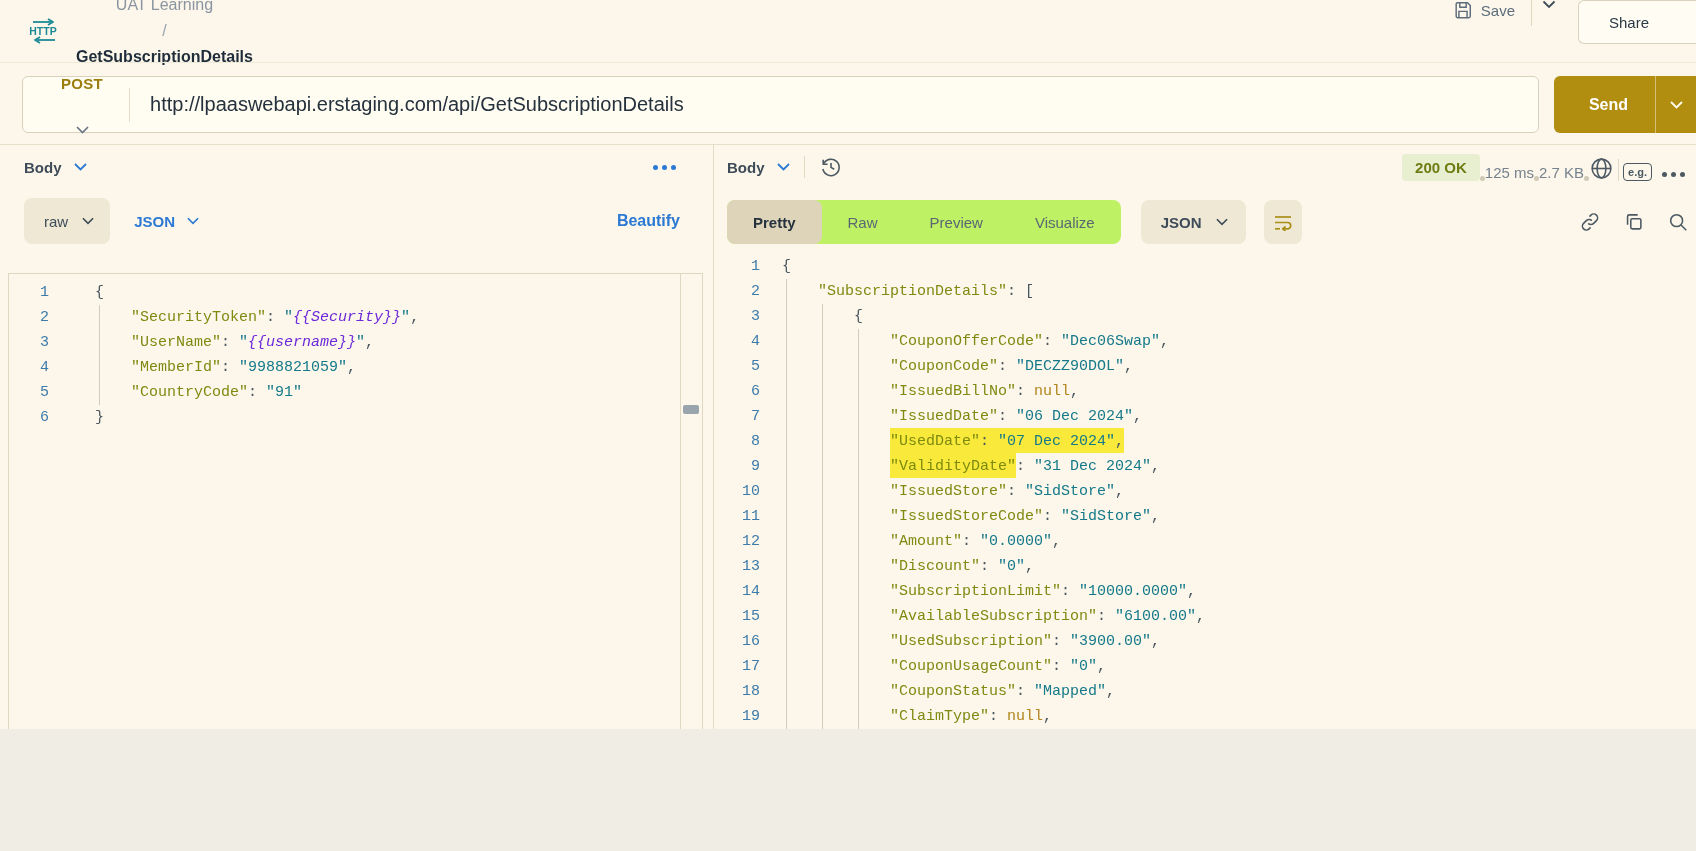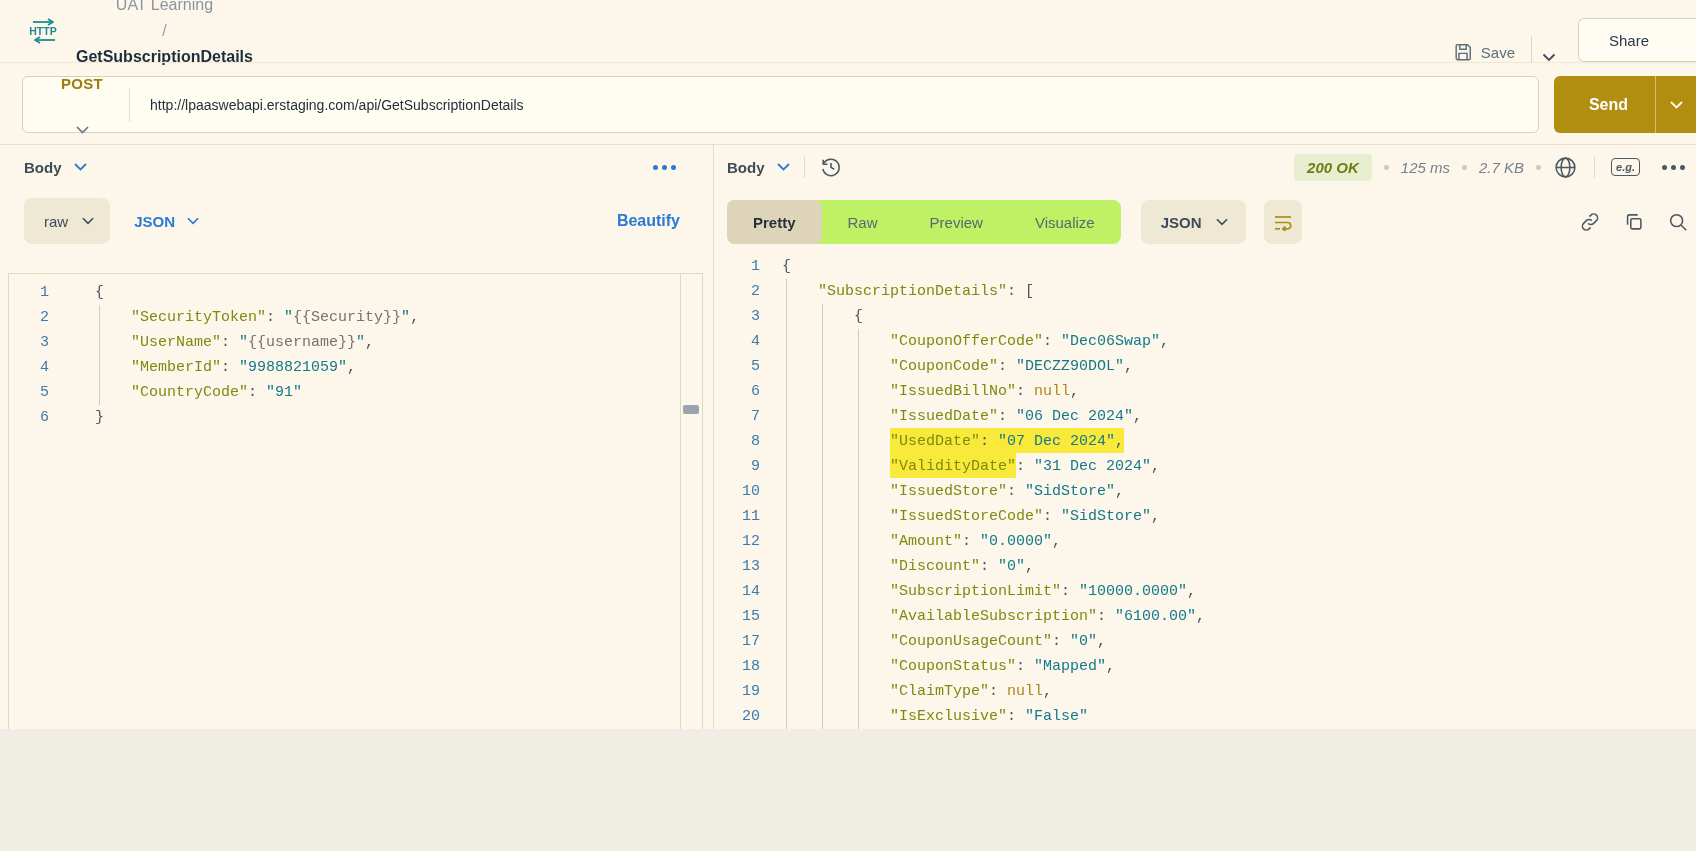--- a/index.html
+++ b/index.html
@@ -6,34 +6,34 @@
   .app{position:relative;width:1696px;height:729px;background:#fcf7ea;overflow:hidden;
        font-family:"Liberation Sans",sans-serif;color:#2b3947;}
   .hairline{position:absolute;background:#e6dfcc;}
   
   .topbar{position:absolute;left:0;top:0;width:1696px;height:62px;display:flex;align-items:center;}
   .http-icon{margin-left:28px;flex:none;}
   .crumb{display:flex;align-items:center;gap:8px;margin-left:16px;font-size:16px;flex-direction:column;}
   .crumb .col{color:#8a95a1;}
   .crumb .sep{color:#9aa4af;}
   .crumb .req{color:#1f2d3a;font-weight:bold;}
-  .top-right{position:absolute;right:0;top:0;height:62px;display:flex;align-items:flex-end;}
+  .top-right{position:absolute;right:0;top:0;height:62px;display:flex;align-items:flex-start;}
   .save-btn{display:flex;align-items:center;gap:8px;color:#5d6d7c;font-size:15px;cursor:pointer;}
   .tr-divider{width:1px;height:26px;background:#ddd6c3;margin:0 10px 0 16px;}
   .save-caret{margin-right:22px;display:flex;align-items:center;cursor:pointer;}
   .share-btn{width:118px;height:44px;border:1px solid #d9d2bd;border-right:none;background:#fffdf3;
              border-radius:6px 0 0 6px;display:flex;align-items:center;font-size:15px;color:#2b3947;
              padding-left:30px;box-sizing:border-box;cursor:pointer;}
   
   .url-box{position:absolute;left:22px;top:76px;width:1517px;height:57px;background:#fffcf1;
            border:1px solid #d8d1bc;border-radius:6px;box-sizing:border-box;display:flex;align-items:center;}
   .method{display:flex;align-items:center;gap:34px;padding:0 26px 0 38px;cursor:pointer;flex-direction:column;}
   .method .m{color:#9c7e0e;font-weight:bold;font-size:15px;letter-spacing:.3px;}
   .url-sep{width:1px;height:34px;background:#e3dcc8;}
-  .url-text{margin-left:20px;font-size:14px;color:#25313c;}
+  .url-text{margin-left:20px;font-size:20px;color:#25313c;}
   .send-btn{position:absolute;left:1554px;top:76px;width:142px;height:57px;background:#b18d10;
             border-radius:6px 0 0 6px;display:flex;align-items:center;color:#fff;cursor:pointer;}
   .send-label{flex:1;text-align:center;font-size:16px;font-weight:bold;padding-left:8px;}
   .send-sep{width:1px;height:57px;background:rgba(255,253,240,.45);}
   .send-caret{width:40px;display:flex;justify-content:center;}
   
   .pane-divider{position:absolute;left:713px;top:144px;width:1px;height:694px;background:#e2dbc6;}
   
   .lp-row1{position:absolute;left:24px;top:150px;width:656px;height:34px;display:flex;align-items:center;}
   .tab-body{display:flex;align-items:center;gap:12px;font-size:15px;font-weight:bold;color:#3e4c59;cursor:pointer;}
@@ -55,21 +55,21 @@
               box-sizing:border-box;}
   .req-editor .inner{position:relative;padding-top:6px;}
   .req-editor .ln{width:40px;}
   .req-editor .lc{padding-left:46px;}
   .req-scroll{position:absolute;top:0;right:0;width:21px;height:100%;border-left:1px solid #ded7c2;}
   .req-scroll .thumb{position:absolute;left:2px;top:131px;width:16px;height:9px;background:#9aa4ad;border-radius:2px;}
   .guide{position:absolute;width:1px;background:#d2ccba;}
   
   .rp-row1{position:absolute;left:727px;top:150px;width:962px;height:34px;display:flex;align-items:center;}
   .rp-sep{width:1px;height:22px;background:#e0d9c5;margin:0 14px;}
-  .status-group{margin-left:auto;display:flex;align-items:center;gap:12px;font-style:italic;}
+  .status-group{margin-left:auto;display:flex;align-items:flex-end;}
   .status-pill{background:#e8efd0;color:#6f7c13;font-weight:bold;font-size:15px;border-radius:4px;
                padding:5px 13px;cursor:pointer;}
   .meta{color:#76828e;font-size:15px;}
   .dot-sep{width:5px;height:5px;border-radius:50%;background:#cfc9b6;}
   .icon-btn{display:flex;align-items:center;justify-content:center;cursor:pointer;}
   .eg-badge{border:1.5px solid #4c5963;border-radius:4px;color:#4c5963;font-size:11px;font-weight:bold;
             padding:2px 4px;cursor:pointer;}
   
   .rp-row2{position:absolute;left:727px;top:200px;width:962px;height:44px;display:flex;align-items:center;}
   .seg{display:flex;background:#bef264;border-radius:8px;height:44px;align-items:stretch;}
@@ -83,21 +83,21 @@
   .resp-icons{margin-left:auto;display:flex;align-items:center;gap:22px;}
   
   .resp-code{position:absolute;left:714px;top:246px;width:982px;height:592px;}
   .resp-code .inner{position:relative;padding-top:8px;}
   .resp-code .ln{width:46px;}
   .resp-code .lc{padding-left:22px;}
   .tok-p{color:#49565f;}
   .tok-k{color:#7d8a10;}
   .tok-s{color:#15798a;}
   .tok-n{color:#b1841c;}
-  .tok-v{color:#737373;}
+  .tok-v{color:#6d28d9;font-style:italic;}
   .hl{background:#f8e93a;box-shadow:0 -5px 0 #f8e93a,0 3px 0 #f8e93a;}
   .bottom-line{position:absolute;left:0;top:838px;width:1696px;height:1px;background:#e2dbc6;}
   svg{display:block;}
 </style>
 </head>
 <body>
 
 <div class="app">
 
   <div class="topbar">
@@ -301,20 +301,21 @@
         <div class="code-line"><span class="ln">6</span><span class="lc"><span class="tok-p">            </span><span class="tok-k">"IssuedBillNo"</span><span class="tok-p">: </span><span class="tok-n">null</span><span class="tok-p">,</span></span></div>
         <div class="code-line"><span class="ln">7</span><span class="lc"><span class="tok-p">            </span><span class="tok-k">"IssuedDate"</span><span class="tok-p">: </span><span class="tok-s">"06 Dec 2024"</span><span class="tok-p">,</span></span></div>
         <div class="code-line"><span class="ln">8</span><span class="lc"><span class="tok-p">            </span><span class="tok-k hl">"UsedDate"</span><span class="tok-p hl">: </span><span class="tok-s hl">"07 Dec 2024"</span><span class="tok-p hl">,</span></span></div>
         <div class="code-line"><span class="ln">9</span><span class="lc"><span class="tok-p">            </span><span class="tok-k hl">"ValidityDate"</span><span class="tok-p">: </span><span class="tok-s">"31 Dec 2024"</span><span class="tok-p">,</span></span></div>
         <div class="code-line"><span class="ln">10</span><span class="lc"><span class="tok-p">            </span><span class="tok-k">"IssuedStore"</span><span class="tok-p">: </span><span class="tok-s">"SidStore"</span><span class="tok-p">,</span></span></div>
         <div class="code-line"><span class="ln">11</span><span class="lc"><span class="tok-p">            </span><span class="tok-k">"IssuedStoreCode"</span><span class="tok-p">: </span><span class="tok-s">"SidStore"</span><span class="tok-p">,</span></span></div>
         <div class="code-line"><span class="ln">12</span><span class="lc"><span class="tok-p">            </span><span class="tok-k">"Amount"</span><span class="tok-p">: </span><span class="tok-s">"0.0000"</span><span class="tok-p">,</span></span></div>
         <div class="code-line"><span class="ln">13</span><span class="lc"><span class="tok-p">            </span><span class="tok-k">"Discount"</span><span class="tok-p">: </span><span class="tok-s">"0"</span><span class="tok-p">,</span></span></div>
         <div class="code-line"><span class="ln">14</span><span class="lc"><span class="tok-p">            </span><span class="tok-k">"SubscriptionLimit"</span><span class="tok-p">: </span><span class="tok-s">"10000.0000"</span><span class="tok-p">,</span></span></div>
         <div class="code-line"><span class="ln">15</span><span class="lc"><span class="tok-p">            </span><span class="tok-k">"AvailableSubscription"</span><span class="tok-p">: </span><span class="tok-s">"6100.00"</span><span class="tok-p">,</span></span></div>
+        <div class="code-line"><span class="ln">16</span><span class="lc"><span class="tok-p">            </span><span class="tok-k">"UsedSubscription"</span><span class="tok-p">: </span><span class="tok-s">"3900.00"</span><span class="tok-p">,</span></span></div>
         <div class="code-line"><span class="ln">17</span><span class="lc"><span class="tok-p">            </span><span class="tok-k">"CouponUsageCount"</span><span class="tok-p">: </span><span class="tok-s">"0"</span><span class="tok-p">,</span></span></div>
         <div class="code-line"><span class="ln">18</span><span class="lc"><span class="tok-p">            </span><span class="tok-k">"CouponStatus"</span><span class="tok-p">: </span><span class="tok-s">"Mapped"</span><span class="tok-p">,</span></span></div>
         <div class="code-line"><span class="ln">19</span><span class="lc"><span class="tok-p">            </span><span class="tok-k">"ClaimType"</span><span class="tok-p">: </span><span class="tok-n">null</span><span class="tok-p">,</span></span></div>
         <div class="code-line"><span class="ln">20</span><span class="lc"><span class="tok-p">            </span><span class="tok-k">"IsExclusive"</span><span class="tok-p">: </span><span class="tok-s">"False"</span></span></div>
         <div class="code-line"><span class="ln">21</span><span class="lc"><span class="tok-p">        },</span></span></div>
       </div>
   </div>
 
   <div class="bottom-line"></div>
 </div>

